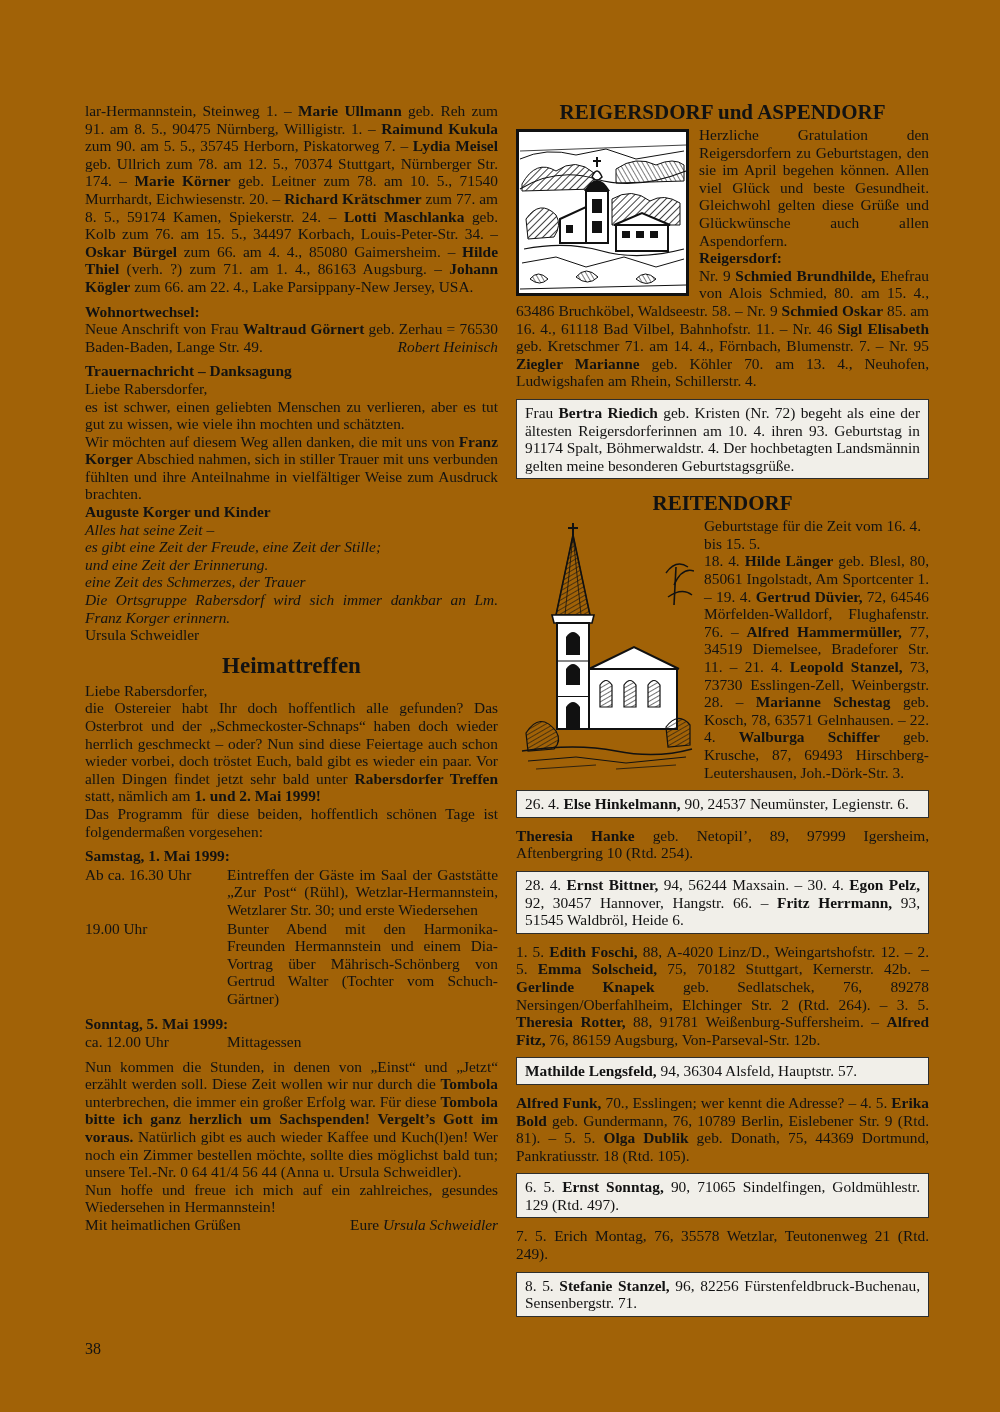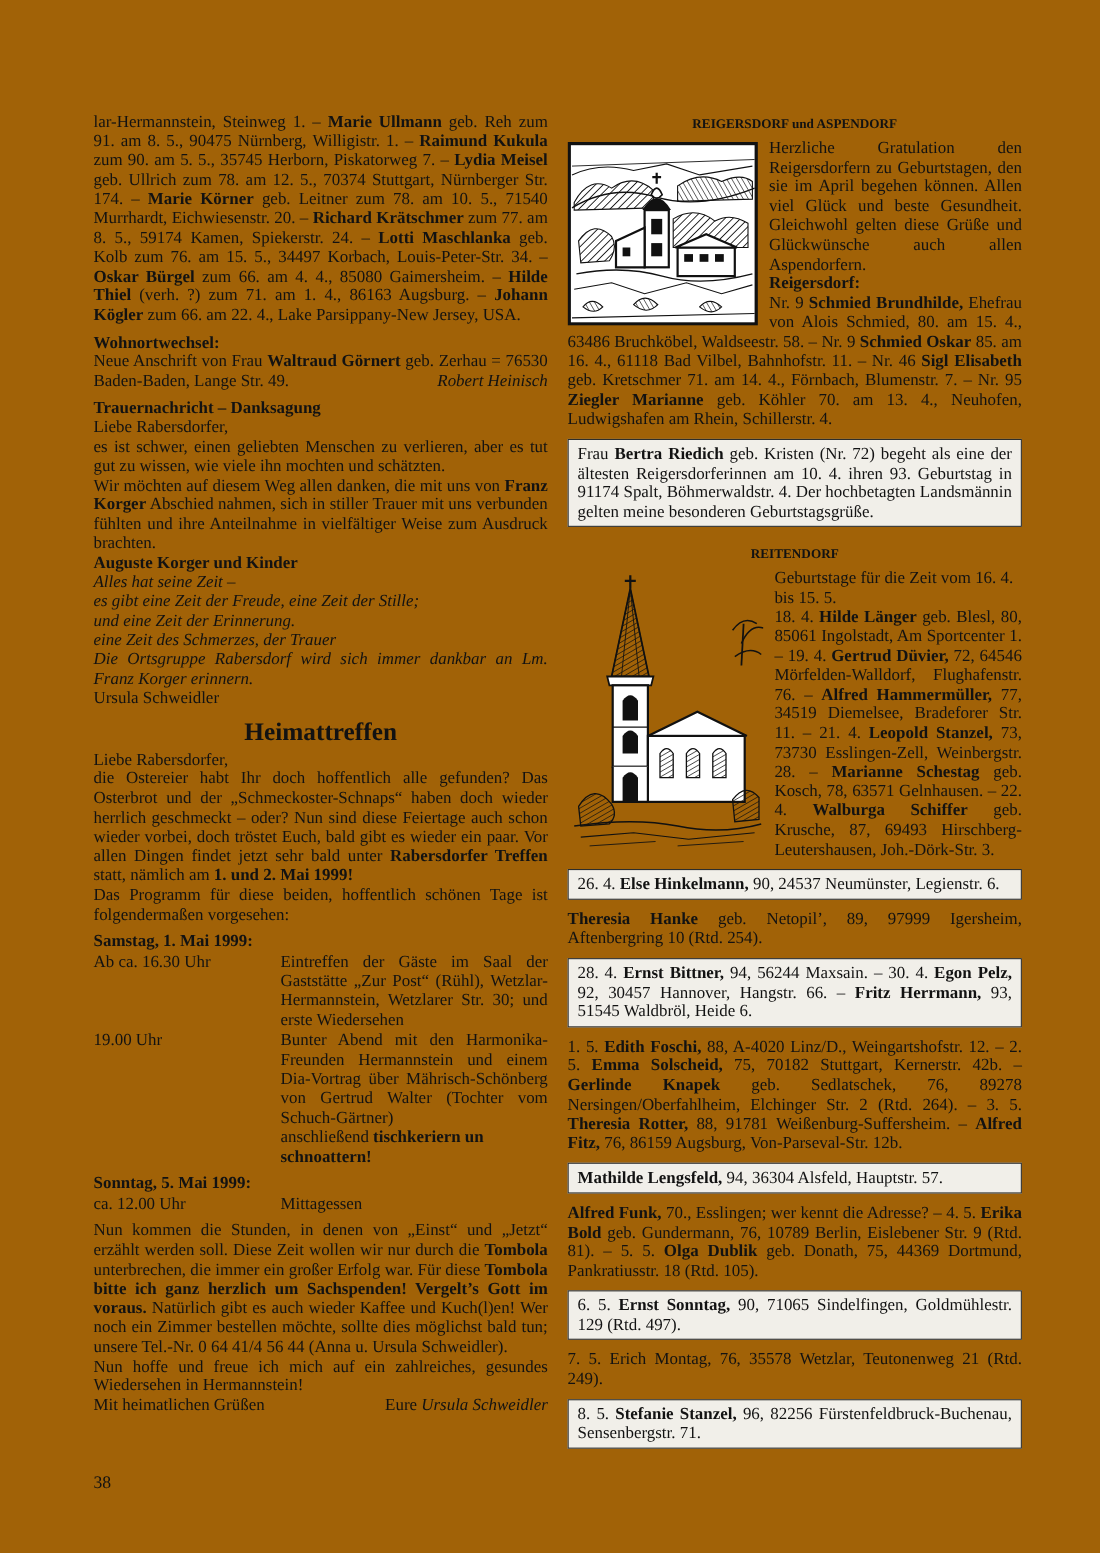--- a/index.html
+++ b/index.html
@@ -5,29 +5,29 @@
   html,body{margin:0;padding:0;background:#9a9a9a;}
   .page{position:relative;width:1000px;height:1412px;background:#a16207;overflow:hidden;
         font-family:"Liberation Serif", "DejaVu Serif", serif;color:#121212;}
   .col{position:absolute;top:102px;width:413px;font-size:15.4px;line-height:17.6px;text-align:justify;}
   .col-left{left:85px;}
   .col-right{left:516px;}
   p{margin:0;}
   .sect{margin-top:7px;}
   .head-bold{font-weight:bold;text-align:left;}
   .main-title{font-size:23px;font-weight:bold;text-align:center;margin:9px 0 3px 0;line-height:26px;}
-  .col-title{font-size:12px;font-weight:bold;text-align:center;line-height:20px;margin-bottom:4px;}
+  .col-title{font-size:21px;font-weight:bold;text-align:center;line-height:20px;margin-bottom:4px;}
   .italic{font-style:italic;}
   .poem-line{font-style:italic;text-align:left;}
   .sig-pull{margin-top:-17.6px;text-align:right;font-style:italic;}
   .sig-right{text-align:right;}
   .flex-between{display:flex;justify-content:space-between;text-align:left;}
   .sched-row{display:flex;margin-top:1px;}
   .sched-row .time{flex:0 0 142px;text-align:left;}
-  .sched-row .desc{flex:1;text-align:justify;margin-left:28px;}
+  .sched-row .desc{flex:1;text-align:justify;}
   .box{border:1.5px solid #2e2e2c;background:#f1efe9;padding:4px 8px;margin:9px 0;}
   .img-frame1{float:left;width:173px;height:167px;margin:3px 10px 3px 0;}
   .img-frame2{float:left;width:178px;height:256px;margin:2px 10px 2px 0;}
   .clear{clear:both;}
   .pagenum{position:absolute;left:85px;top:1340px;font-size:16px;}
   svg{display:block;}
 </style>
 </head>
 <body>
 
@@ -65,21 +65,20 @@
 
       <p class="head-bold sect">Samstag, 1. Mai 1999:</p>
       <div class="sched-row">
         <div class="time">Ab ca. 16.30 Uhr</div>
         <div class="desc"><span>Eintreffen der Gäste im Saal der Gaststätte „Zur Post“ (Rühl), Wetzlar-Hermannstein, Wetzlarer Str. 30; und erste Wiedersehen</span></div>
       </div>
       <div class="sched-row">
         <div class="time">19.00 Uhr</div>
         <div class="desc">
           <p><span>Bunter Abend mit den Harmonika-Freunden Hermannstein und einem Dia-Vortrag über Mährisch-Schönberg von Gertrud Walter (Tochter vom Schuch-Gärtner)</span></p>
-          <p style="text-align:left"><span>anschließend </span><span style="font-weight: 700;">tischkeriern un schnoattern!</span></p>
         </div>
       </div>
 
       <p class="head-bold sect">Sonntag, 5. Mai 1999:</p>
       <div class="sched-row">
         <div class="time">ca. 12.00 Uhr</div>
         <div class="desc" style="text-align:left"><span>Mittagessen</span></div>
       </div>
 
       <p class="sect"><span>Nun kommen die Stunden, in denen von „Einst“ und „Jetzt“ erzählt werden soll. Diese Zeit wollen wir nur durch die </span><span style="font-weight: 700;">Tombola</span><span> unterbrechen, die immer ein großer Erfolg war. Für diese </span><span style="font-weight: 700;">Tombola bitte ich ganz herzlich um Sachspenden! Vergelt’s Gott im voraus.</span><span> Natürlich gibt es auch wieder Kaffee und Kuch(l)en! Wer noch ein Zimmer bestellen möchte, sollte dies möglichst bald tun; unsere Tel.-Nr. 0 64 41/4 56 44 (Anna u. Ursula Schweidler).</span></p>

